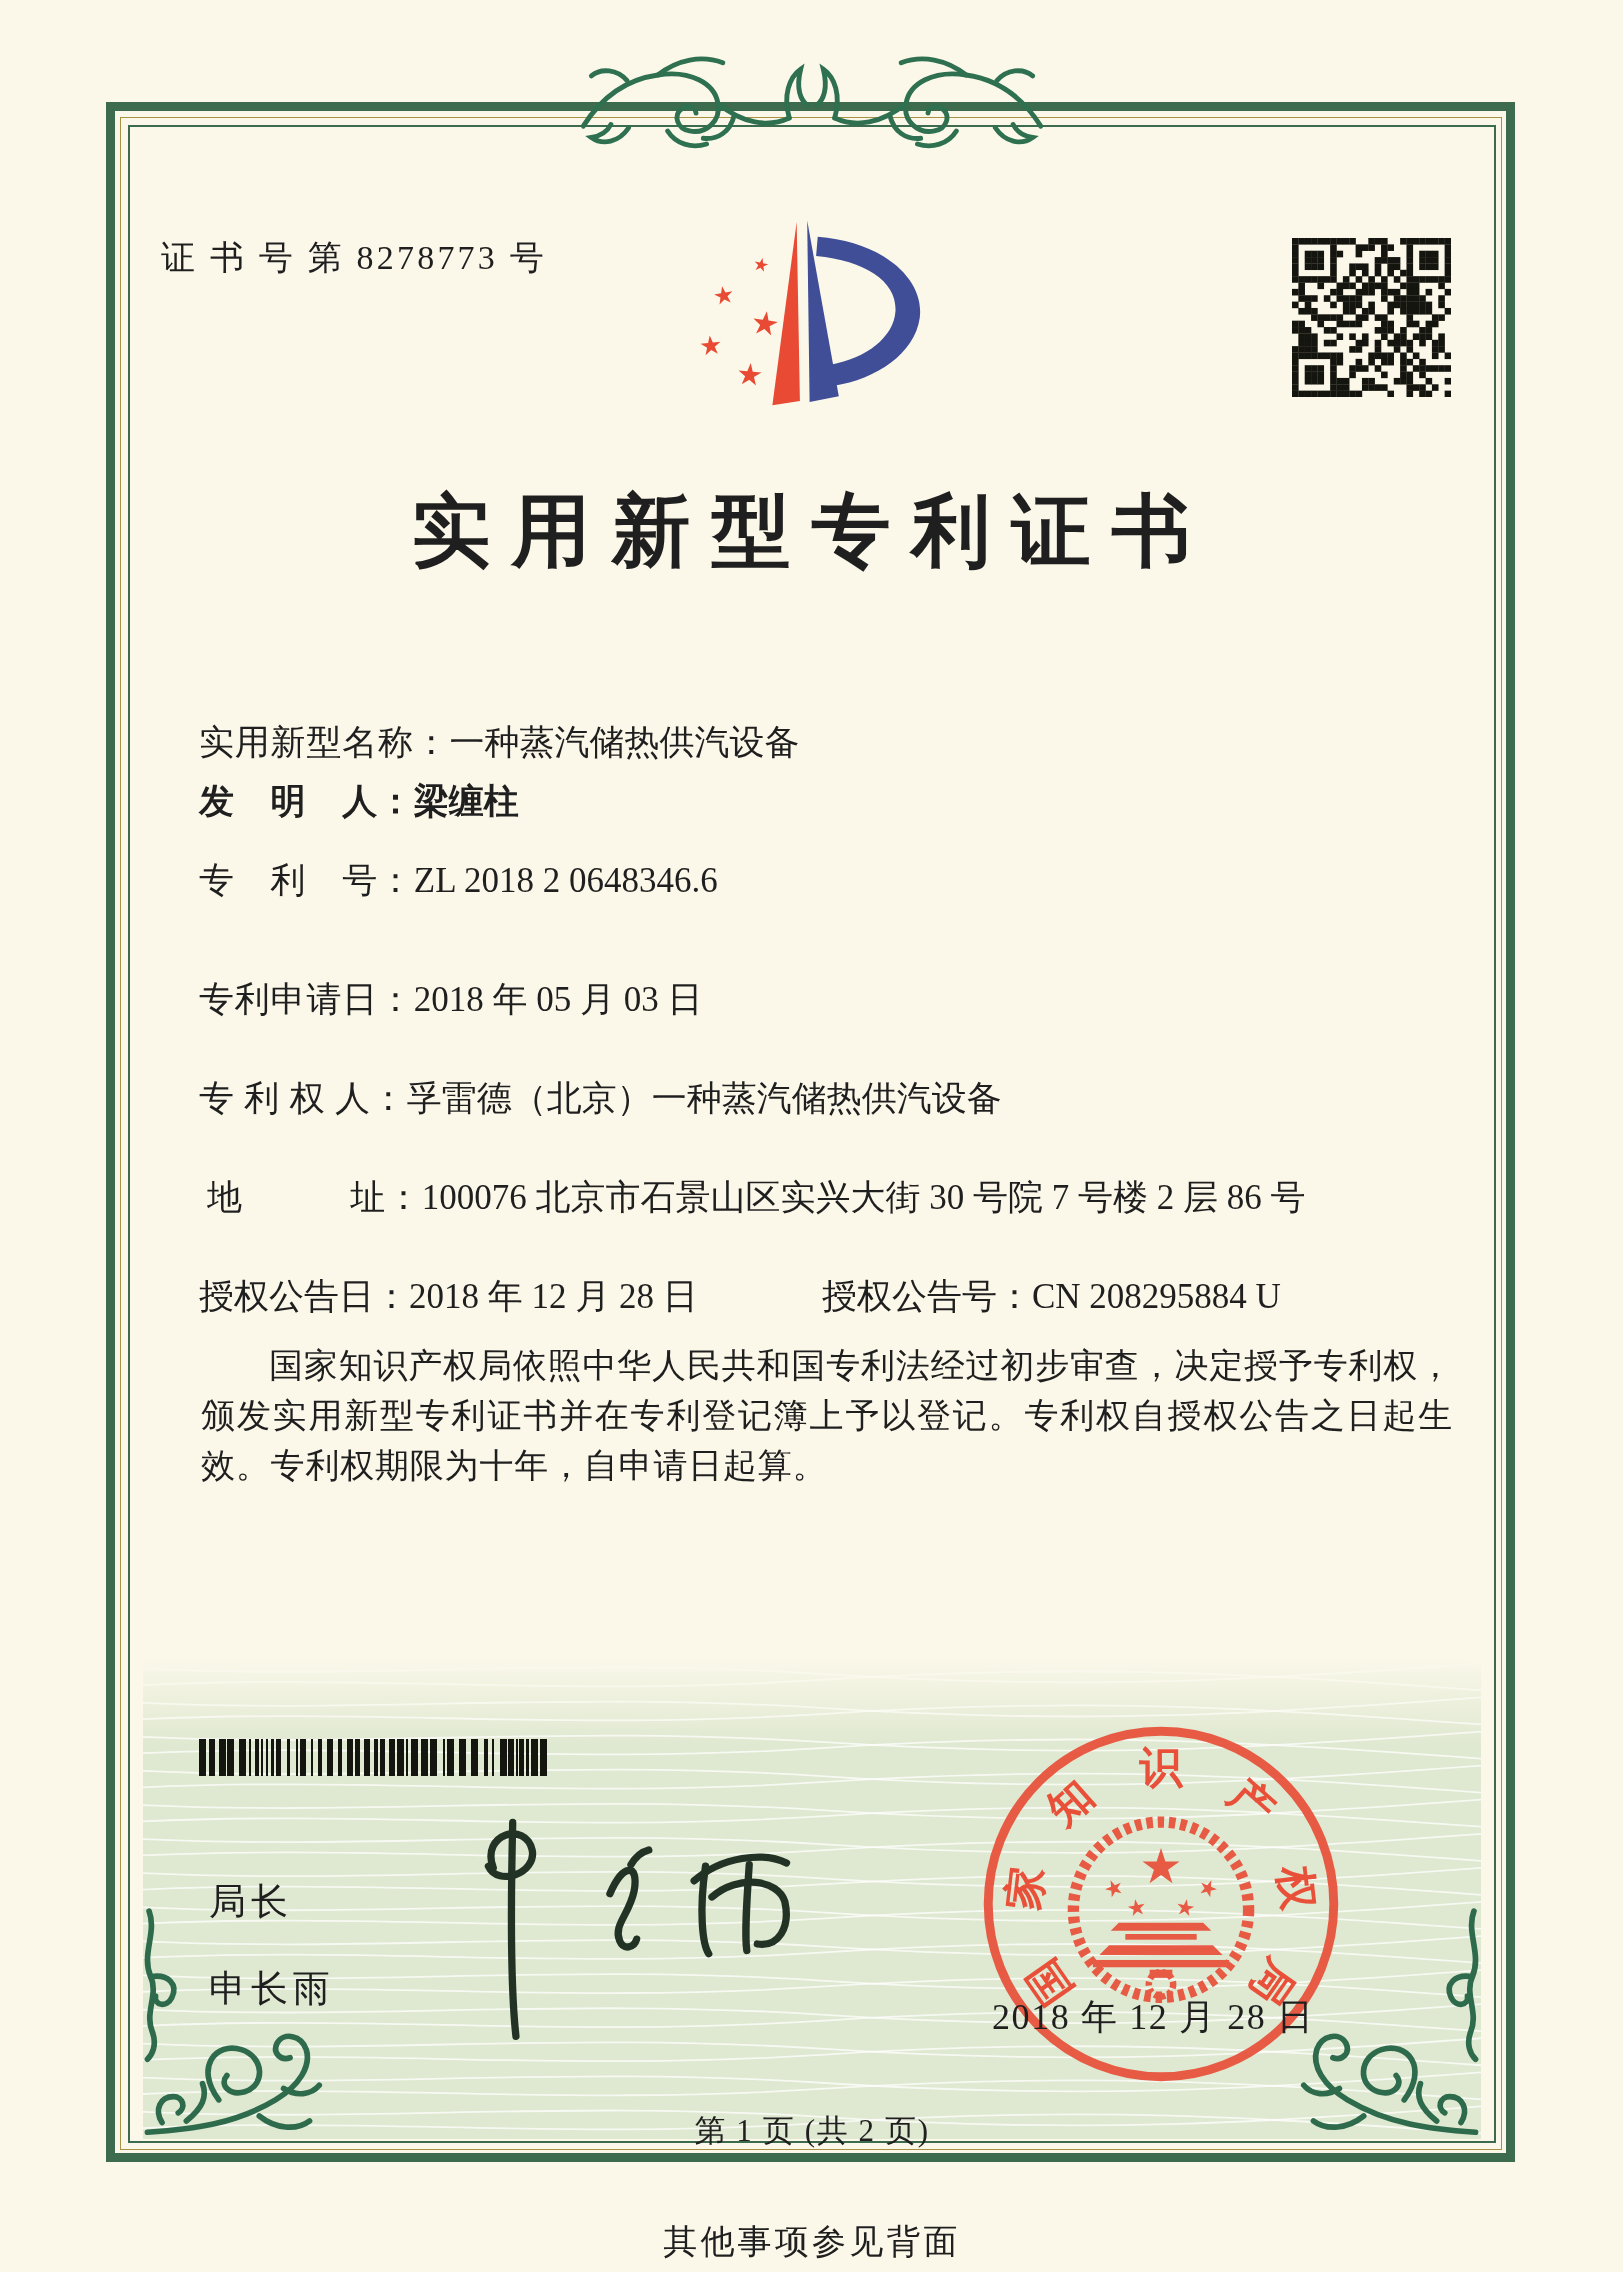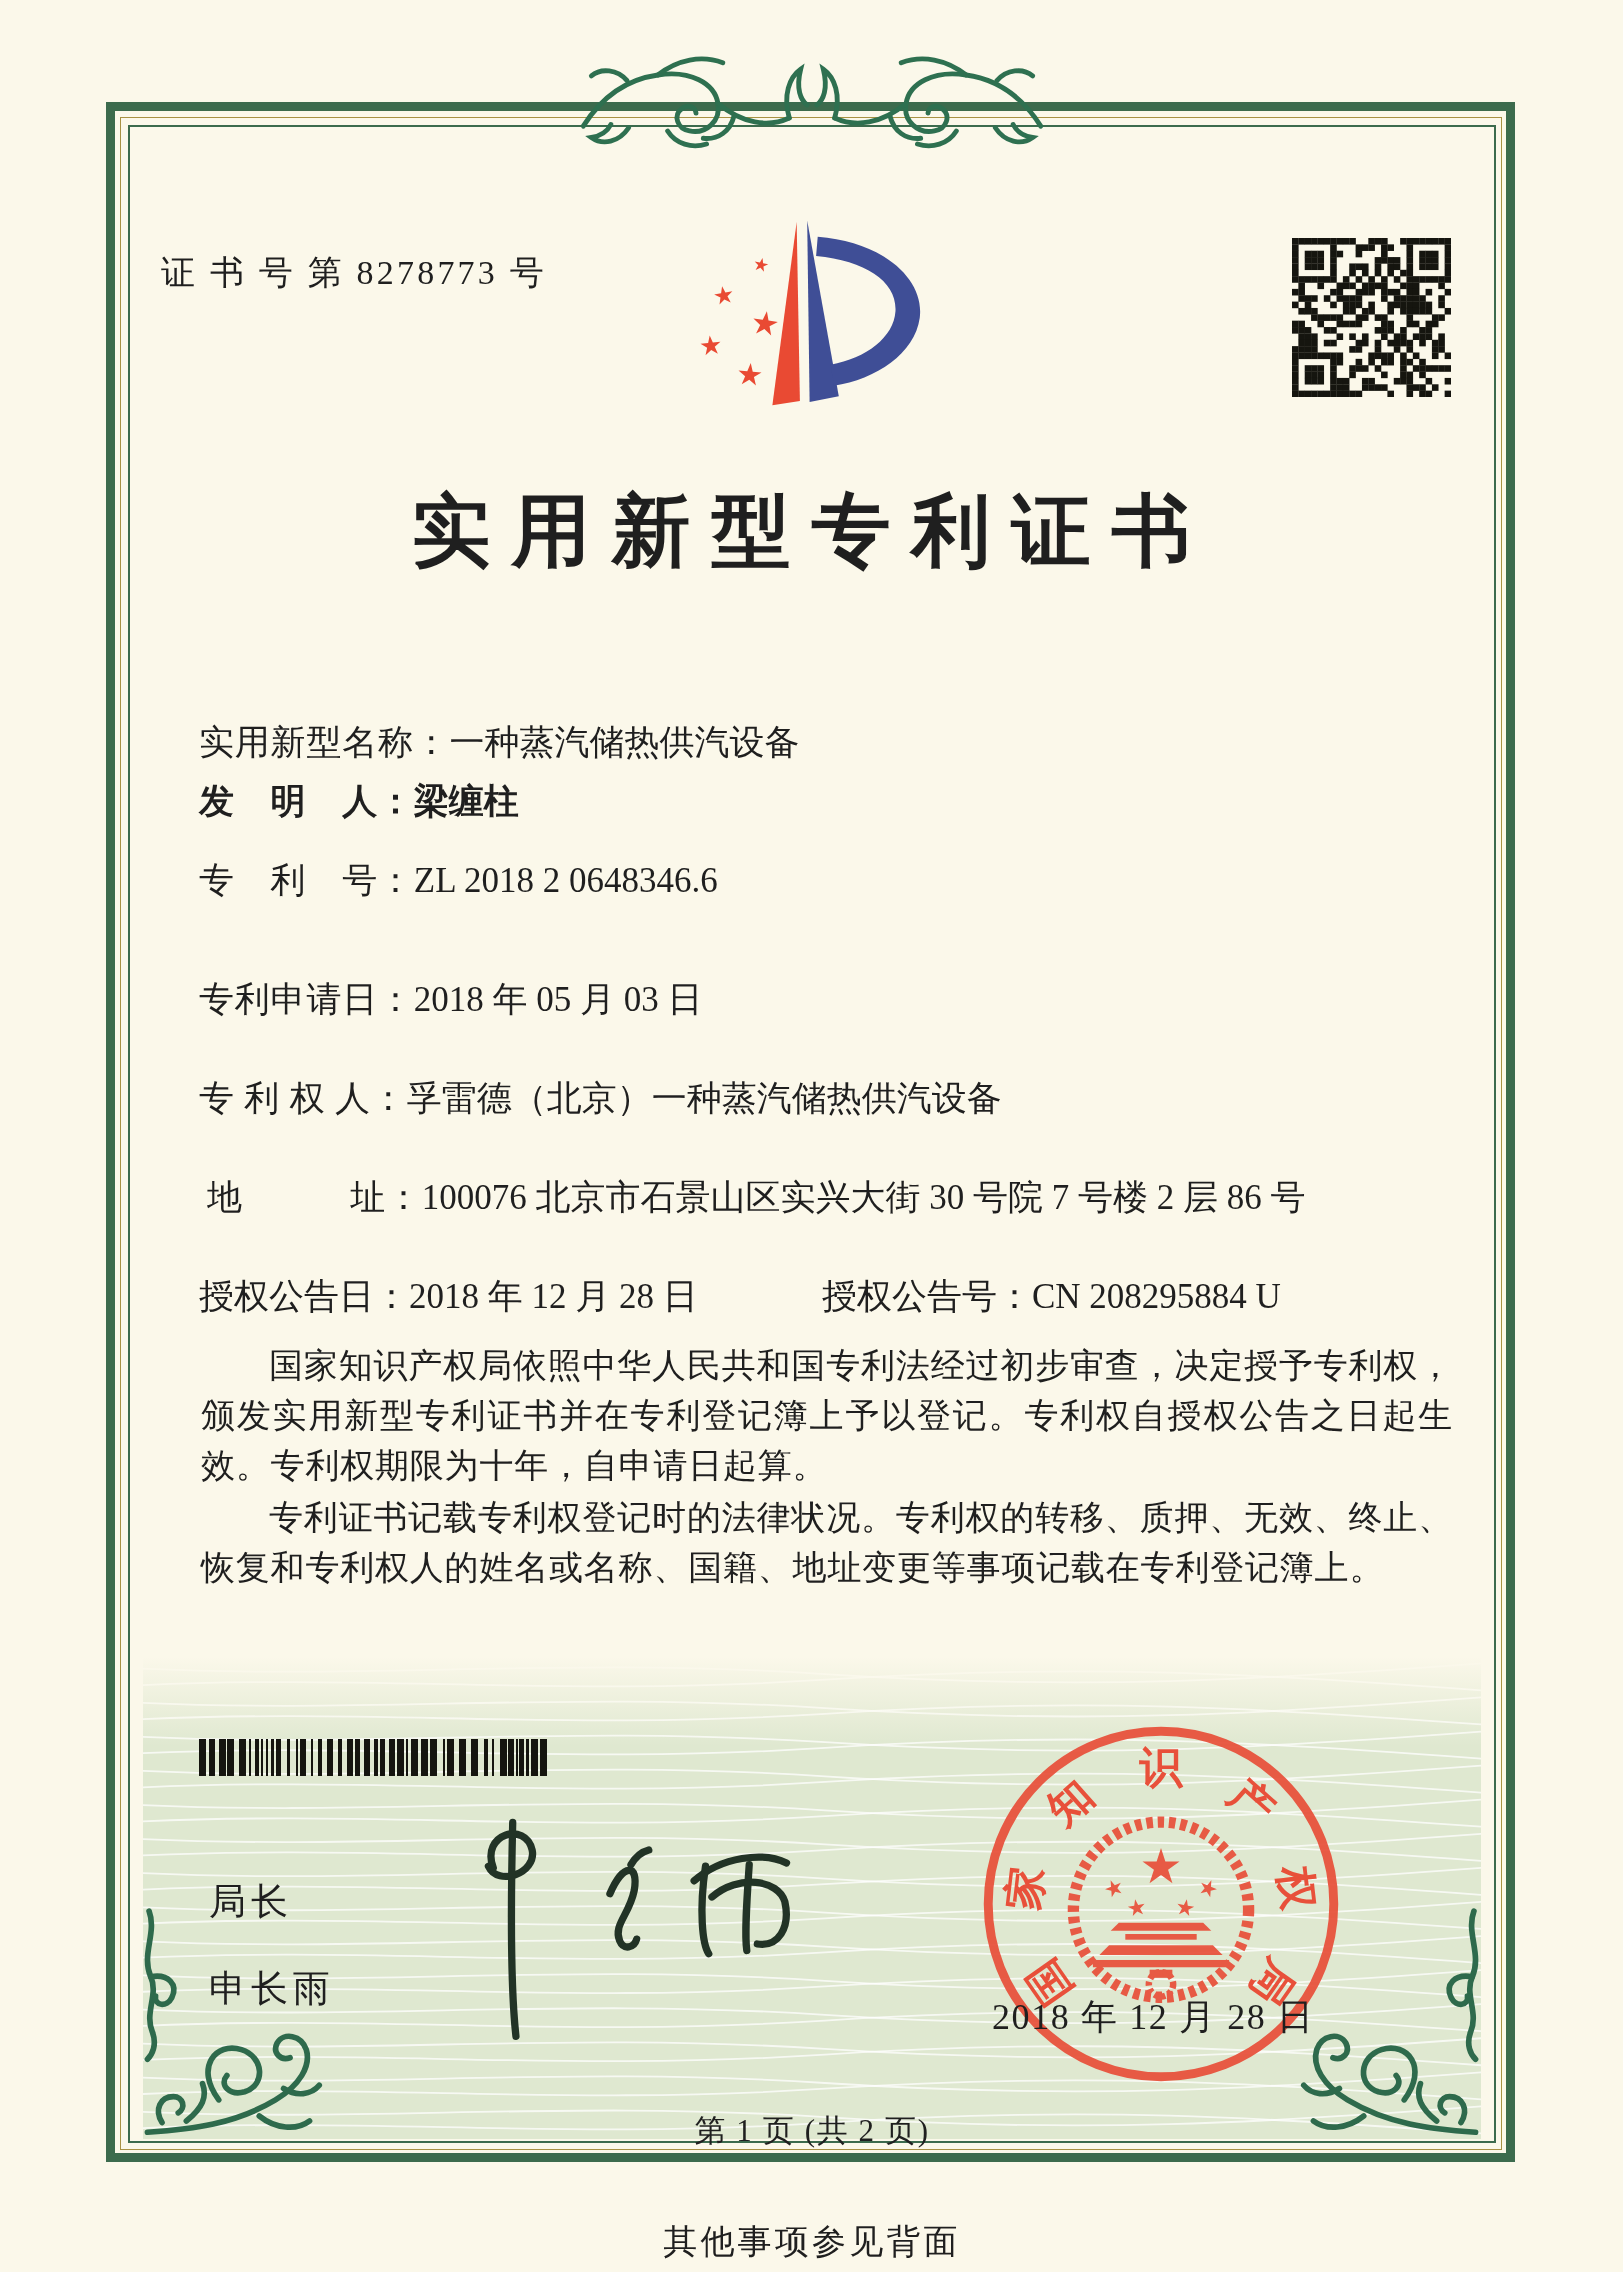--- a/index.html
+++ b/index.html
@@ -13,21 +13,21 @@
   
   #frame-outer{left:106px;top:102px;width:1391px;height:2042px;border:9px solid #3c6b4d;z-index:2;}
   #frame-gold{left:120px;top:117px;width:1380px;height:2031px;border:1.6px solid #a89143;z-index:2;}
   #frame-inner{left:128px;top:125px;width:1364px;height:2014px;border:2.4px solid #3c6b4d;z-index:2;}
   .frame{pointer-events:none;}
   
   #panel{left:143px;top:1657px;width:1338px;height:482px;background:#dfe8d0;z-index:1;overflow:hidden;}
   #panel-fade{left:0;top:0;width:100%;height:89px;background:linear-gradient(#fbf8ea,rgba(251,248,234,0));}
   #waves path{stroke:#ffffff;fill:none;stroke-width:2.2;opacity:.75;}
   
-  #cert-no{left:161px;top:250px;font-size:34px;letter-spacing:3.2px;z-index:4;}
+  #cert-no{left:161px;top:235px;font-size:34px;letter-spacing:3.2px;z-index:4;}
   #title{left:0;top:479px;width:1623px;text-align:center;font-size:79px;font-weight:bold;letter-spacing:21px;z-index:4;}
   #logo-svg{left:688px;top:214px;z-index:4;}
   #qr-svg{left:1292px;top:238px;z-index:4;}
   
   .row{left:199px;font-size:35px;z-index:4;white-space:nowrap;}
   .row .lab{letter-spacing:0.8px;}
   #row-0{top:679px;margin-top:40px;} #row-1{top:778px;font-weight:bold;} #row-2{top:857px;}
   #row-3{top:976px;} #row-4{top:1075px;} #row-5{top:1174px;margin-left:8px;}
   #row-grant{top:1273px;left:199px;font-size:35px;z-index:4;white-space:nowrap;}
   #grant-no-pair{position:absolute;left:623px;top:0;white-space:nowrap;}
@@ -509,21 +509,20 @@
 <div class="abs row" id="row-4"><span class="lab">专 利 权 人：</span><span>孚雷德（北京）一种蒸汽储热供汽设备</span></div>
 <div class="abs row" id="row-5"><span class="lab">地　　　址：</span><span>100076 北京市石景山区实兴大街 30 号院 7 号楼 2 层 86 号</span></div>
 
 <div class="abs" id="row-grant">
   <span class="lab">授权公告日：</span><span>2018 年 12 月 28 日</span>
   <span id="grant-no-pair"><span class="lab">授权公告号：</span><span>CN 208295884 U</span></span>
 </div>
 
 <div class="abs" id="paras">
   <p>国家知识产权局依照中华人民共和国专利法经过初步审查，决定授予专利权，颁发实用新型专利证书并在专利登记簿上予以登记。专利权自授权公告之日起生效。专利权期限为十年，自申请日起算。</p>
-  <p>专利证书记载专利权登记时的法律状况。专利权的转移、质押、无效、终止、恢复和专利权人的姓名或名称、国籍、地址变更等事项记载在专利登记簿上。</p>
 </div>
 
 <div class="abs" id="barcode">
     <i style="left: 0px; width: 7.3px;"></i>
     <i style="left: 9.7px; width: 6.5px;"></i>
     <i style="left: 20px; width: 6.5px;"></i>
     <i style="left: 28px; width: 7.3px;"></i>
     <i style="left: 40px; width: 7.3px;"></i>
     <i style="left: 50px; width: 1.6px;"></i>
     <i style="left: 56px; width: 4px;"></i>

